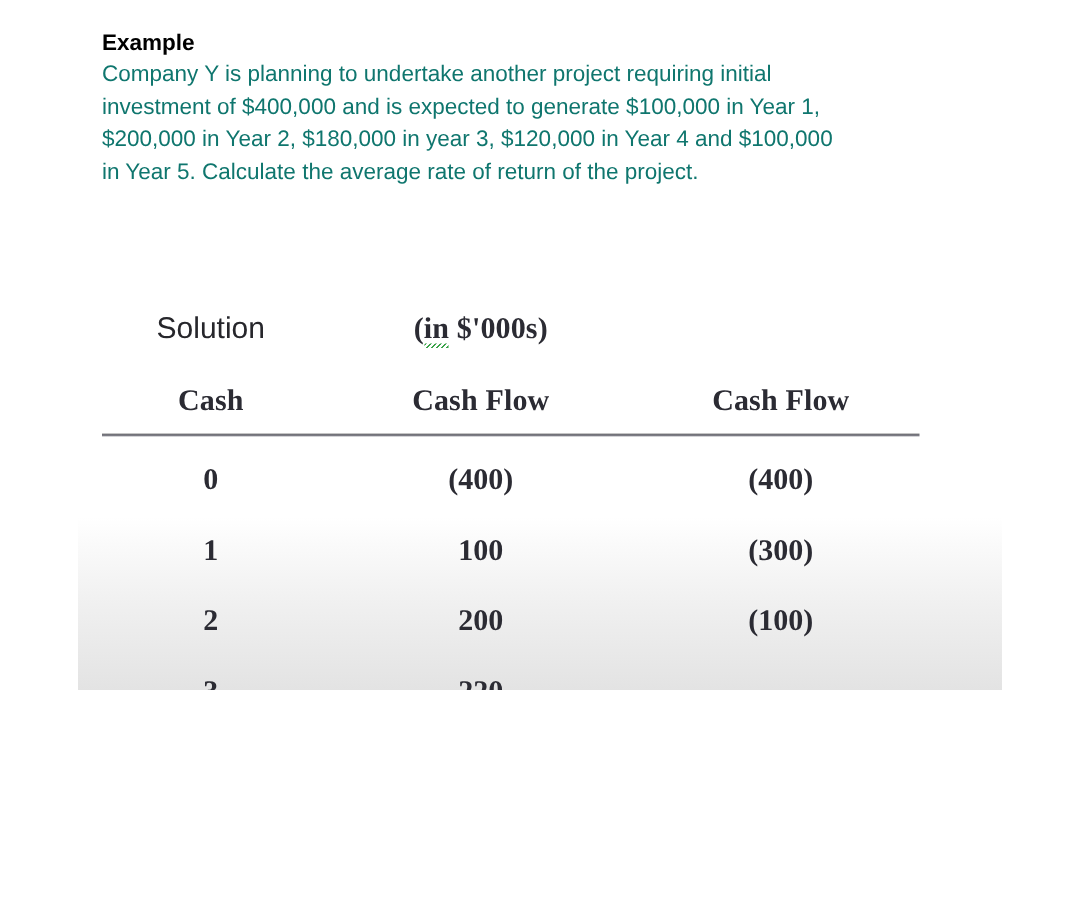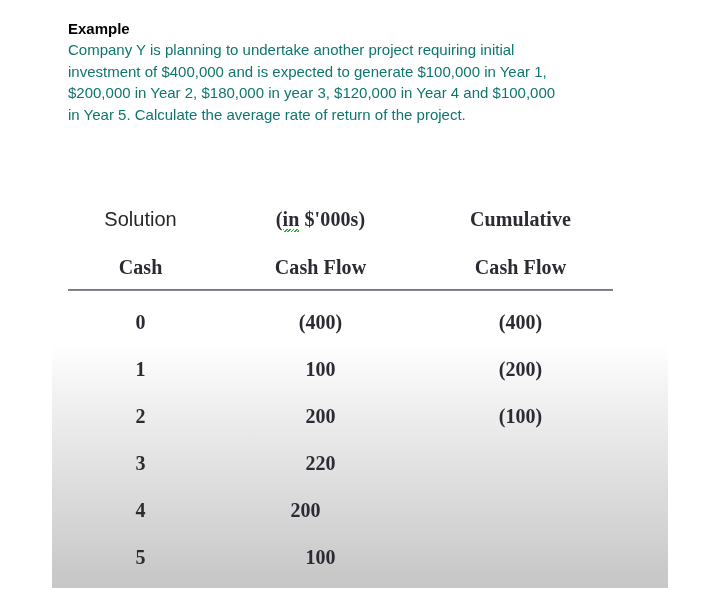--- a/index.html
+++ b/index.html
@@ -3,21 +3,21 @@
 <meta charset="utf-8">
 <style>
   html, body {
     margin: 0;
     padding: 0;
     background: #ffffff;
   }
   #page {
     position: relative;
     width: 720px;
-    height: 608px;
+    height: 460px;
     background: #ffffff;
     overflow: hidden;
     font-family: "Liberation Sans", sans-serif;
   }
 
   
   #gray-panel {
     position: absolute;
     left: 52px;
     top: 345px;
@@ -63,21 +63,21 @@
     left: 0;
     top: 0;
     width: 720px;
     height: 608px;
   }
   .trow {
     position: absolute;
     left: 68px;
     width: 545px;
     display: flex;
-    align-items: center;
+    align-items: flex-start;
   }
   .c-year   { width: 145px; text-align: center; }
   .c-cash   { width: 215px; text-align: center; }
   .c-cum    { width: 185px; text-align: center; }
 
   .serif-head {
     font-family: "Liberation Serif", serif;
     font-weight: bold;
     font-size: 20px;
     color: #2b2b33;
@@ -146,41 +146,40 @@
 investment of $400,000 and is expected to generate $100,000 in Year 1,
 $200,000 in Year 2, $180,000 in year 3, $120,000 in Year 4 and $100,000
 in Year 5. Calculate the average rate of return of the project.</p>
   </div>
 
   <div id="table-area">
 
     <div class="trow" id="hdr-row-1">
       <div class="c-year sans-head">Solution</div>
       <div class="c-cash serif-head"><span>(</span><span class="spellcheck">in</span><span> $'000s)</span></div>
-      <div class="c-cum serif-head">Cumulative</div>
     </div>
 
     <div class="trow" id="hdr-row-2">
       <div class="c-year serif-head">Cash</div>
       <div class="c-cash serif-head">Cash Flow</div>
       <div class="c-cum serif-head">Cash Flow</div>
     </div>
 
     <div id="hrule"></div>
 
     <div class="trow drow" style="top:309px;">
       <div class="c-year serif-cell">0</div>
       <div class="c-cash serif-cell">(400)</div>
       <div class="c-cum serif-cell">(400)</div>
     </div>
 
     <div class="trow drow" style="top:356px;">
       <div class="c-year serif-cell">1</div>
       <div class="c-cash serif-cell">100</div>
-      <div class="c-cum serif-cell">(200)</div>
+      <div class="c-cum serif-cell">(300)</div>
     </div>
 
     <div class="trow drow" style="top:403px;">
       <div class="c-year serif-cell">2</div>
       <div class="c-cash serif-cell">200</div>
       <div class="c-cum serif-cell">(100)</div>
     </div>
 
     <div class="trow drow" style="top:450px;">
       <div class="c-year serif-cell">3</div>

